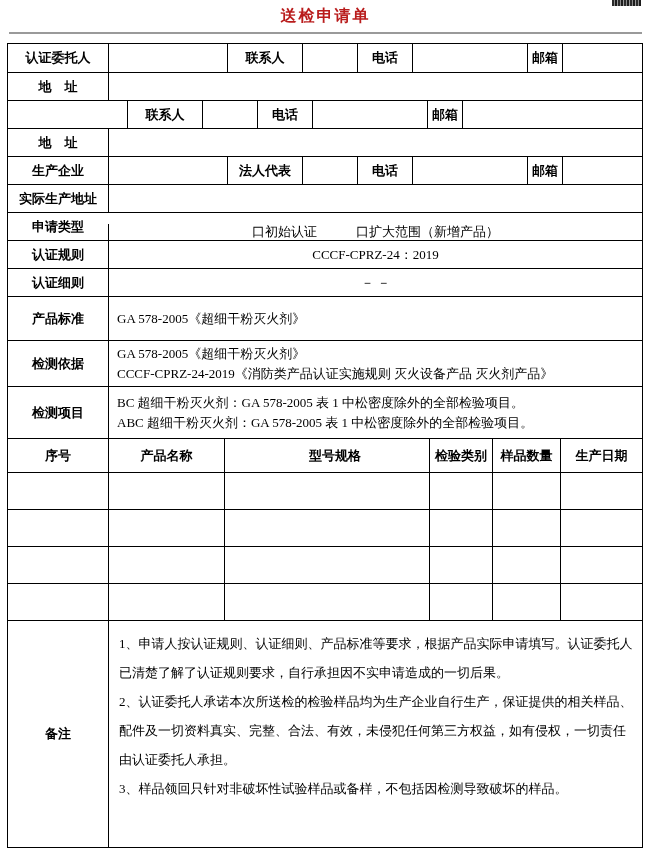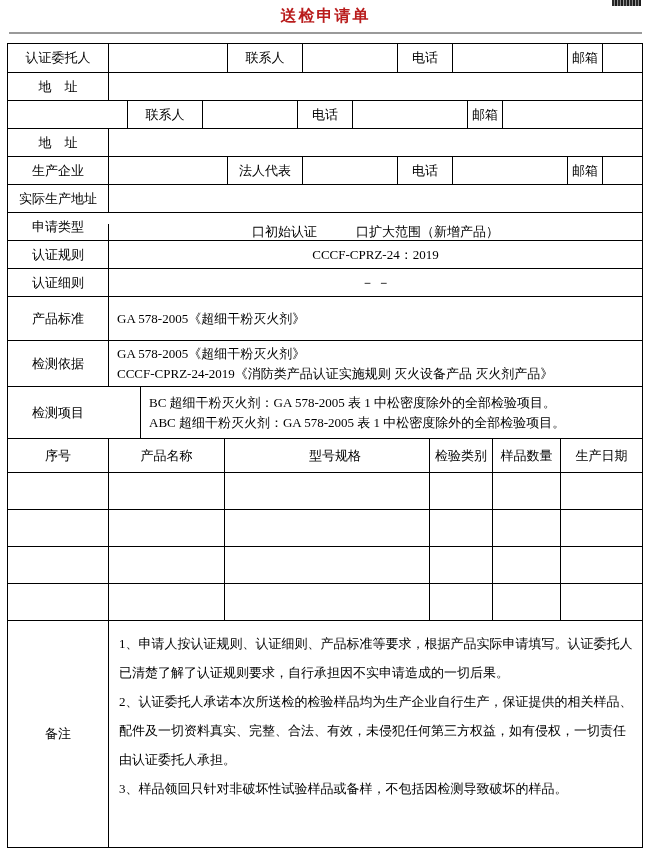--- a/index.html
+++ b/index.html
@@ -29,41 +29,41 @@
     border:1px solid #000;box-sizing:border-box;background:#fff;
   }
   .row{display:flex;box-sizing:border-box;border-top:1px solid #000;}
   .row:first-child{border-top:none;}
   .cell{
     box-sizing:border-box;border-left:1px solid #000;
     display:flex;align-items:center;justify-content:center;
     overflow:hidden;
   }
   .cell:first-child{border-left:none;}
-  .label{font-weight:normal;text-align:center;}
+  .label{font-weight:bold;text-align:center;}
   .left{justify-content:flex-start;padding:0 8px;text-align:left;}
   .center{justify-content:center;text-align:center;}
   .multiline{flex-direction:column;align-items:flex-start;justify-content:center;padding:3px 8px;line-height:20px;}
   .pre{white-space:pre;margin-top:11px;}
 
   
   .h28{height:28px;}
   .h44{height:44px;}
   .h46{height:46px;}
-  .h52{height:52px;gap:32px;}
+  .h52{height:52px;}
   .h34{height:34px;}
   .h37{height:37px;}
   .h227{height:227px;}
 
   
   .wlab{width:100px;}
   .wa1{width:119px;}
   .wa2{width:75px;}
   .wa3{width:55px;}
-  .wa4{width:55px;margin-left:40px;}
+  .wa4{width:55px;}
   .wa5{width:115px;}
   .wa6{width:35px;}
   .flex1{flex:1;}
 
   
   .ws1{width:100px;}
   .ws2{width:116px;}
   .ws3{width:205px;padding-left:16px;}
   .ws4{width:63px;}
   .ws5{width:68px;}

